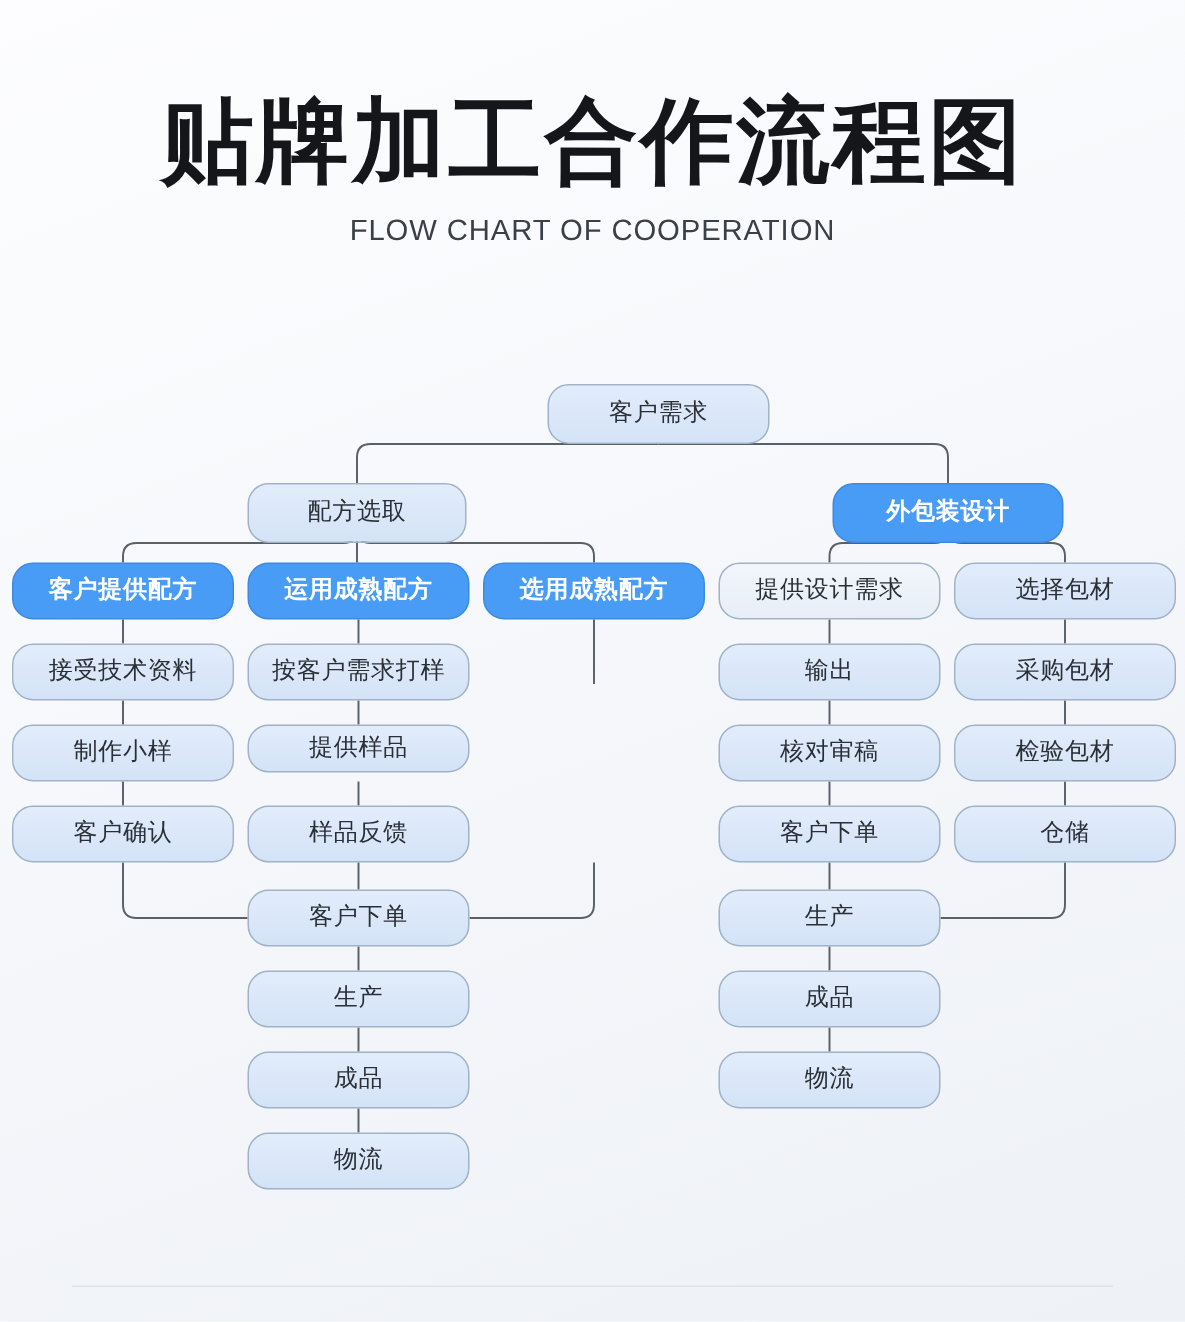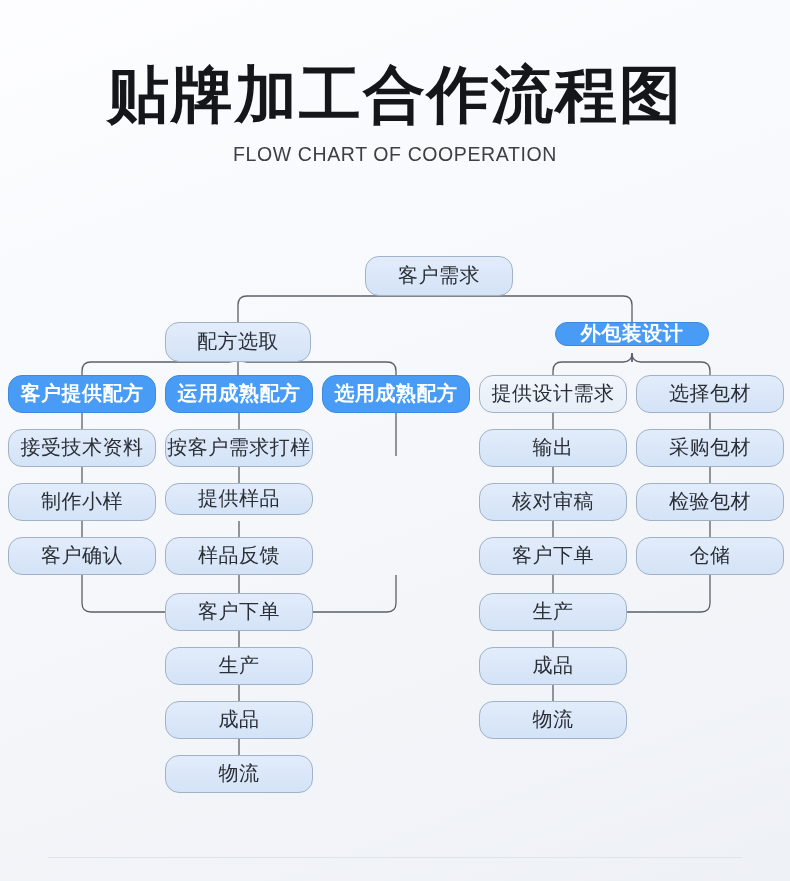--- a/index.html
+++ b/index.html
@@ -65,21 +65,21 @@
   }
 
   .node {
     position: absolute;
     box-sizing: border-box;
     display: flex;
     align-items: center;
     justify-content: center;
     text-align: center;
     border-radius: 14px;
-    font-size: 20px;
+    font-size: 16px;
     line-height: 1.28;
     letter-spacing: 0.5px;
     white-space: pre-line;
     user-select: none;
   }
   
   .node.pale {
     background: linear-gradient(180deg, #e2ecfb 0%, #d4e3f7 100%);
     border: 1px solid #9fb2c6;
     color: #2a2f36;
@@ -149,21 +149,21 @@
         <path d="M 553 631 L 553 647" fill="none" stroke="#5a6068" stroke-width="1.3"></path>
         <path d="M 553 685 L 553 701" fill="none" stroke="#5a6068" stroke-width="1.3"></path>
         <path d="M 239 575 L 239 593" fill="none" stroke="#5a6068" stroke-width="1.3"></path>
         <path d="M 82 575 L 82 603 Q 82 612 91 612 L 165 612" fill="none" stroke="#5a6068" stroke-width="1.3"></path>
         <path d="M 396 575 L 396 603 Q 396 612 387 612 L 313 612" fill="none" stroke="#5a6068" stroke-width="1.3"></path>
         <path d="M 553 575 L 553 593" fill="none" stroke="#5a6068" stroke-width="1.3"></path>
         <path d="M 710 575 L 710 603 Q 710 612 701 612 L 627 612" fill="none" stroke="#5a6068" stroke-width="1.3"></path>
       </svg>
   <div class="node pale" style="left: 365px; top: 256px; width: 148px; height: 40px;">客户需求</div>
       <div class="node pale" style="left: 165px; top: 322px; width: 146px; height: 40px;">配方选取</div>
-      <div class="node accent" style="left: 555px; top: 322px; width: 154px; height: 24px; font-family: Liberation Serif, serif;">外包装设计</div>
+      <div class="node accent" style="left: 555px; top: 322px; width: 154px; height: 40px; font-family: Liberation Serif, serif;">外包装设计</div>
       <div class="node accent" style="left: 8px; top: 375px; width: 148px; height: 38px;">客户提供配方</div>
       <div class="node accent" style="left: 165px; top: 375px; width: 148px; height: 38px;">运用成熟配方</div>
       <div class="node accent" style="left: 322px; top: 375px; width: 148px; height: 38px;">选用成熟配方</div>
       <div class="node ghost" style="left: 479px; top: 375px; width: 148px; height: 38px;">提供设计需求</div>
       <div class="node pale" style="left: 8px; top: 429px; width: 148px; height: 38px;">接受技术资料</div>
       <div class="node pale" style="left: 636px; top: 375px; width: 148px; height: 38px;">选择包材</div>
       <div class="node pale" style="left: 8px; top: 483px; width: 148px; height: 38px;">制作小样</div>
       <div class="node pale" style="left: 8px; top: 537px; width: 148px; height: 38px;">客户确认</div>
       <div class="node pale" style="left: 165px; top: 429px; width: 148px; height: 38px;">按客户需求打样</div>
       <div class="node pale" style="left: 165px; top: 483px; width: 148px; height: 32px;">提供样品</div>

